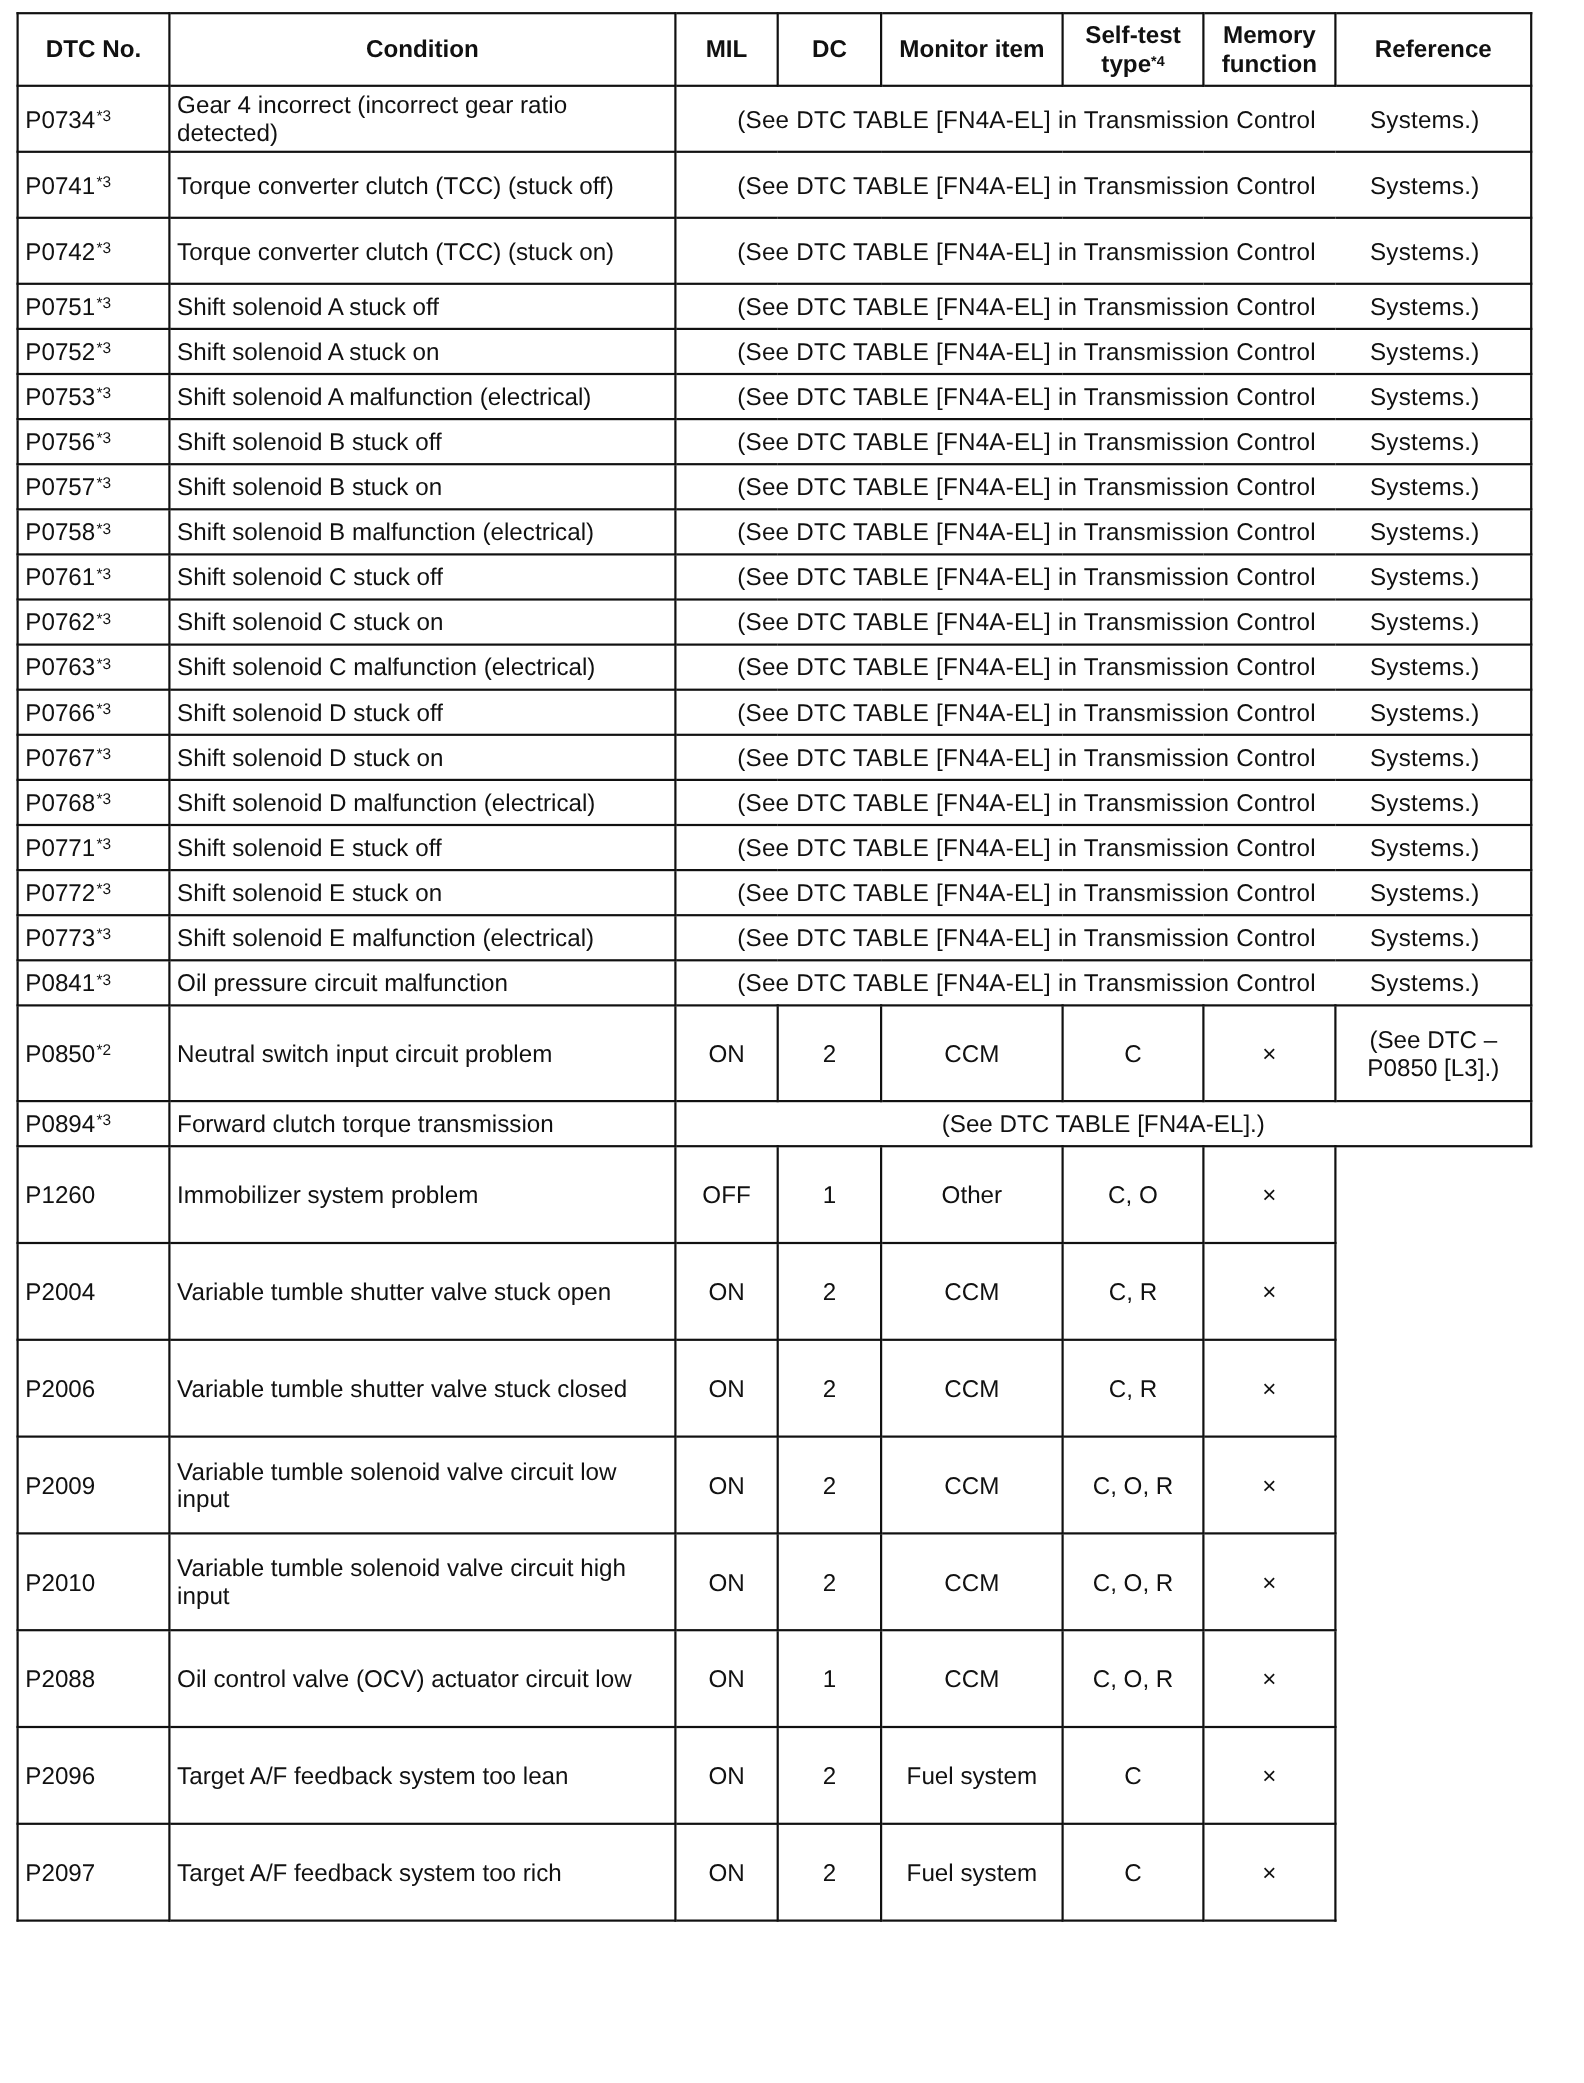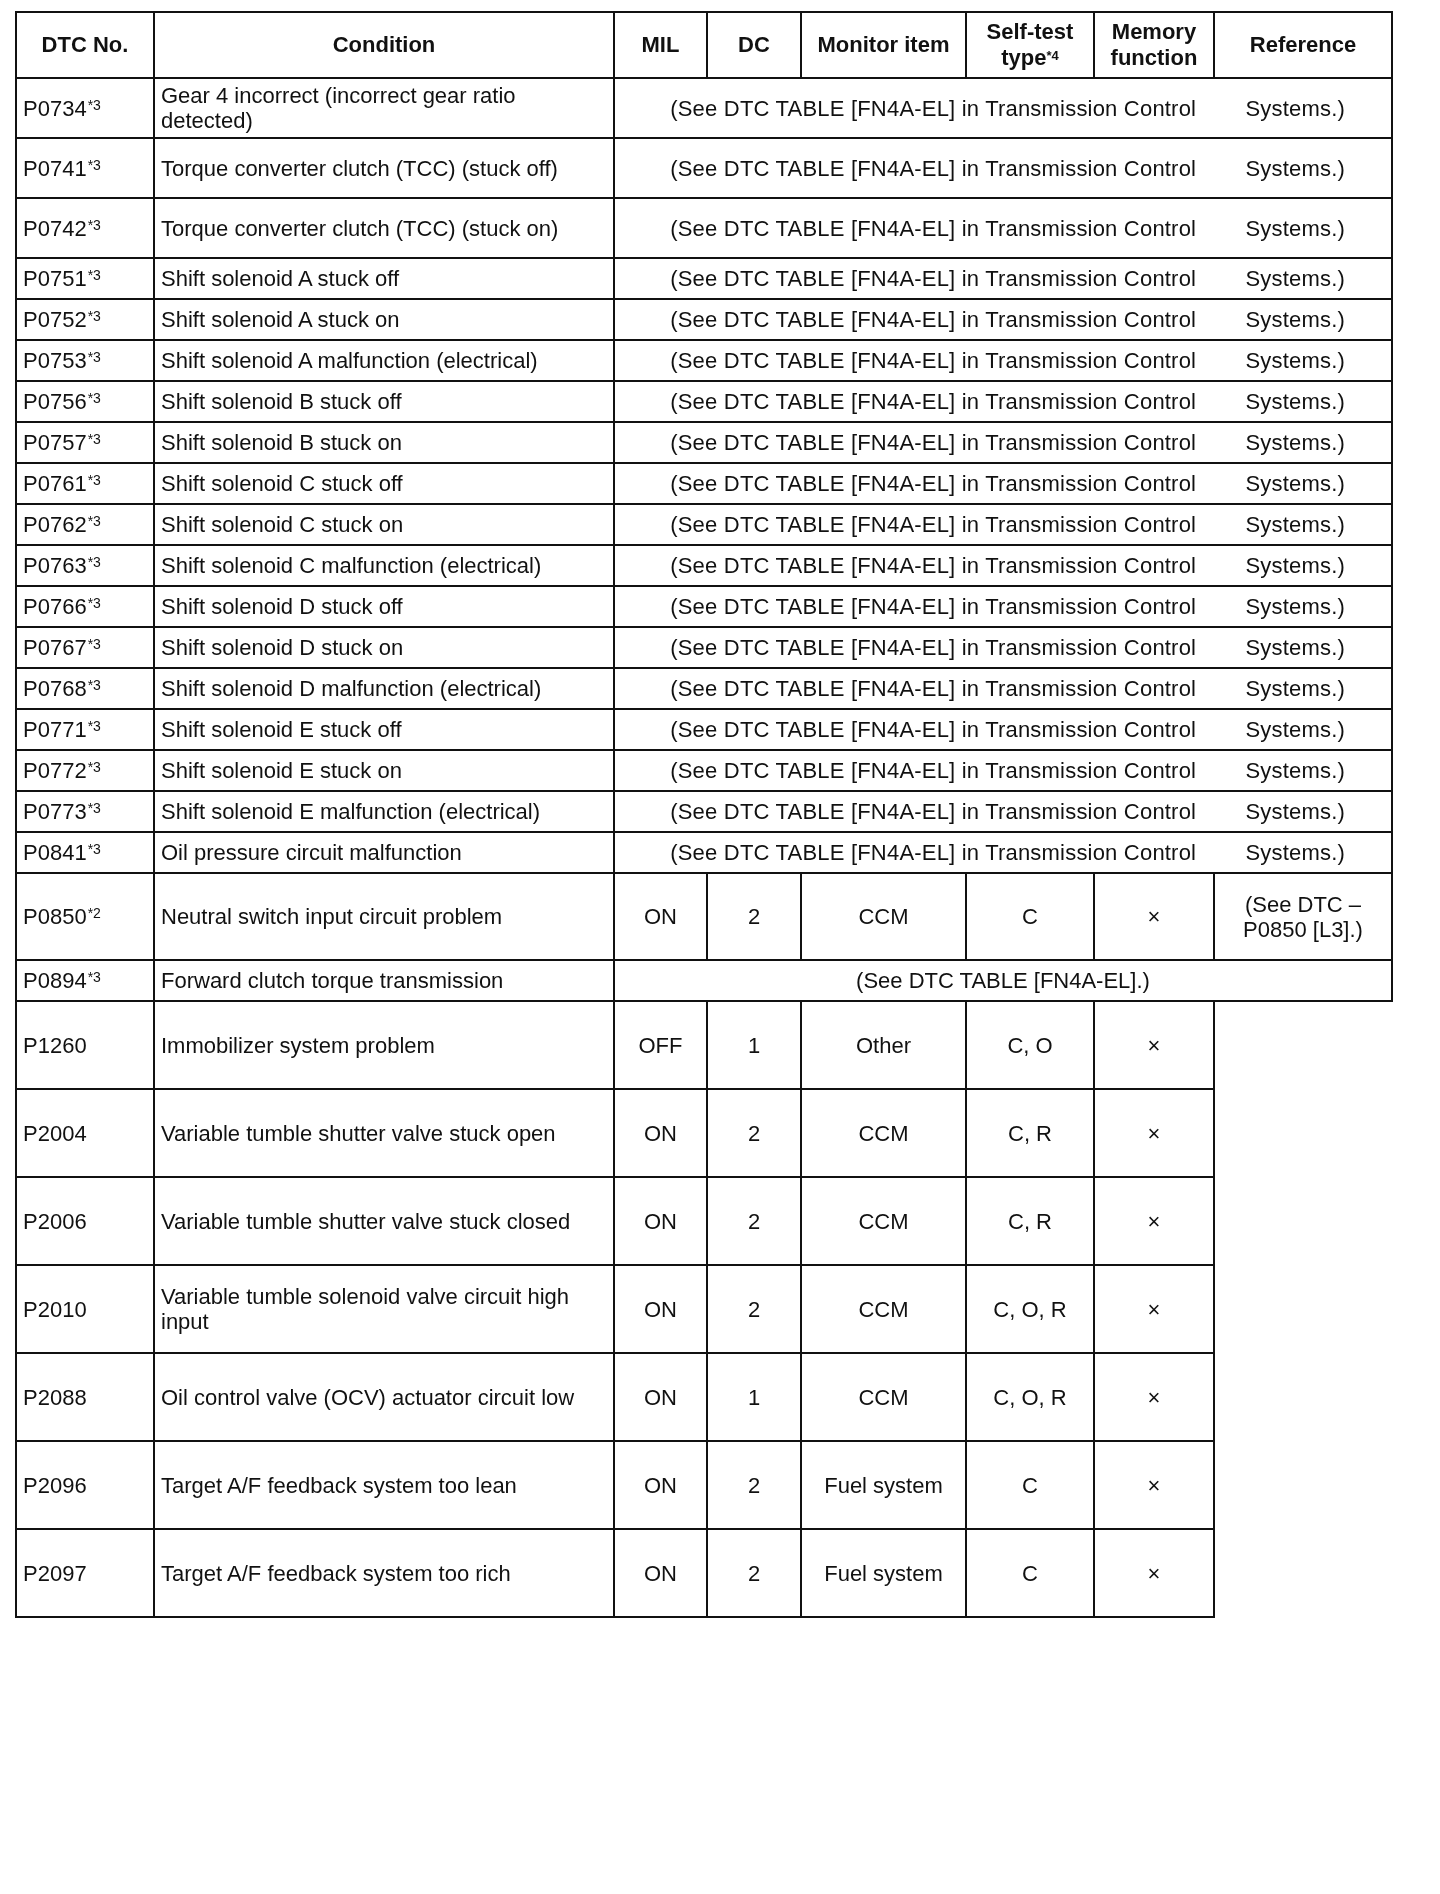--- a/index.html
+++ b/index.html
@@ -84,20 +84,25 @@
         <td class="dtc"><span>P0756</span><sup>*3</sup></td>
         <td class="cond">Shift solenoid B stuck off</td>
         <td colspan="6" class="span-ref"><span>(See DTC TABLE [FN4A-EL] in Transmission Control</span><span class="sys">Systems.)</span></td>
       </tr>
       <tr class="r1">
         <td class="dtc"><span>P0757</span><sup>*3</sup></td>
         <td class="cond">Shift solenoid B stuck on</td>
         <td colspan="6" class="span-ref"><span>(See DTC TABLE [FN4A-EL] in Transmission Control</span><span class="sys">Systems.)</span></td>
       </tr>
       <tr class="r1">
+        <td class="dtc"><span>P0758</span><sup>*3</sup></td>
+        <td class="cond">Shift solenoid B malfunction (electrical)</td>
+        <td colspan="6" class="span-ref"><span>(See DTC TABLE [FN4A-EL] in Transmission Control</span><span class="sys">Systems.)</span></td>
+      </tr>
+      <tr class="r1">
         <td class="dtc"><span>P0761</span><sup>*3</sup></td>
         <td class="cond">Shift solenoid C stuck off</td>
         <td colspan="6" class="span-ref"><span>(See DTC TABLE [FN4A-EL] in Transmission Control</span><span class="sys">Systems.)</span></td>
       </tr>
       <tr class="r1">
         <td class="dtc"><span>P0762</span><sup>*3</sup></td>
         <td class="cond">Shift solenoid C stuck on</td>
         <td colspan="6" class="span-ref"><span>(See DTC TABLE [FN4A-EL] in Transmission Control</span><span class="sys">Systems.)</span></td>
       </tr>
       <tr class="r1">
@@ -179,20 +184,30 @@
         <td class="dtc"><span>P2006</span></td>
         <td class="cond">Variable tumble shutter valve stuck closed</td>
         <td class="c">ON</td>
         <td class="c">2</td>
         <td class="c">CCM</td>
         <td class="c">C, R</td>
         <td class="c xmark">×</td>
         <td class="noborder"></td>
       </tr>
       <tr class="rlow">
+        <td class="dtc"><span>P2009</span></td>
+        <td class="cond">Variable tumble solenoid valve circuit low input</td>
+        <td class="c">ON</td>
+        <td class="c">2</td>
+        <td class="c">CCM</td>
+        <td class="c">C, O, R</td>
+        <td class="c xmark">×</td>
+        <td class="noborder"></td>
+      </tr>
+      <tr class="rlow">
         <td class="dtc"><span>P2010</span></td>
         <td class="cond">Variable tumble solenoid valve circuit high input</td>
         <td class="c">ON</td>
         <td class="c">2</td>
         <td class="c">CCM</td>
         <td class="c">C, O, R</td>
         <td class="c xmark">×</td>
         <td class="noborder"></td>
       </tr>
       <tr class="rlow">

